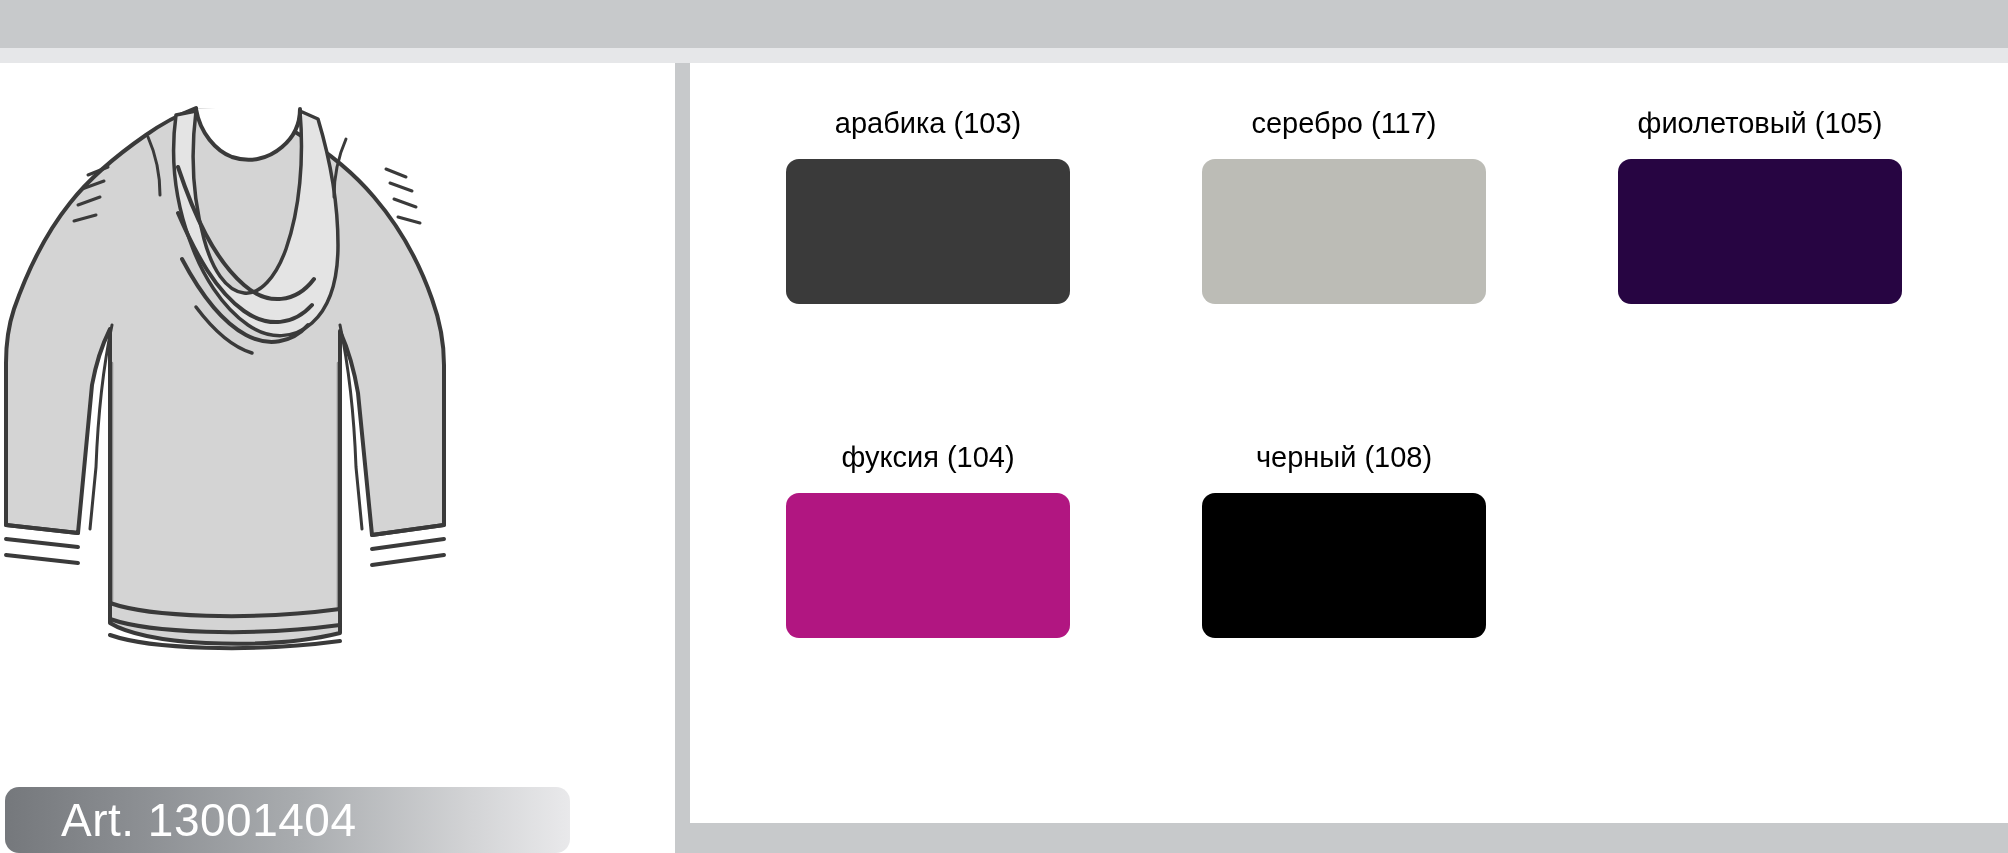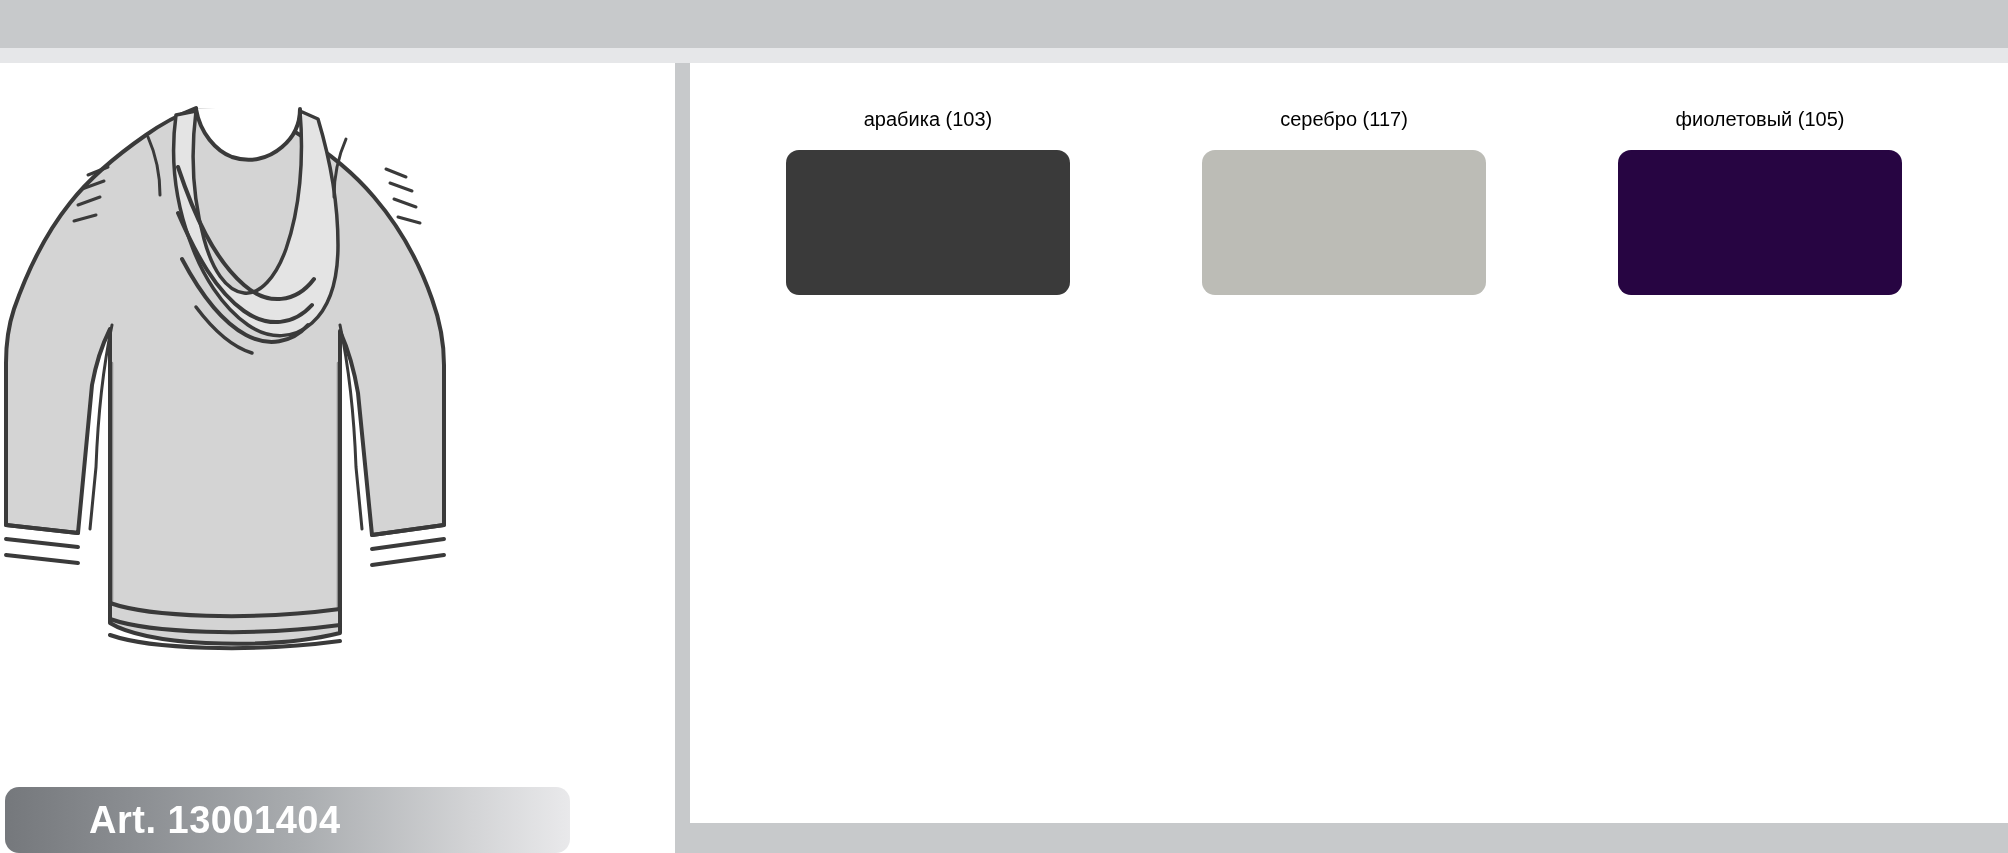--- a/index.html
+++ b/index.html
@@ -53,24 +53,24 @@
     top: 724px;
     width: 565px;
     height: 66px;
     border-radius: 14px;
     background: linear-gradient(to right, #75787c 0%, #8a8d91 22%, #a9acaf 52%, #d2d3d5 82%, #e9e9eb 100%);
     display: flex;
     align-items: center;
     overflow: hidden;
   }
   .art-badge-label {
-    margin-left: 84px;
+    margin-left: 56px;
     color: #ffffff;
-    font-size: 38px;
-    font-weight: 700;
+    font-size: 46px;
+    font-weight: 400;
     letter-spacing: 0.5px;
     line-height: 1;
     white-space: nowrap;
   }
 
   
   .color-pane {
     position: absolute;
     left: 675px;
     top: 63px;
@@ -98,21 +98,21 @@
     row-gap: 0px;
     padding: 46px 40px 46px 30px;
   }
   .swatch-cell {
     display: flex;
     flex-direction: column;
     align-items: center;
     justify-content: flex-start;
   }
   .swatch-label {
-    font-size: 20px;
+    font-size: 29px;
     color: #000000;
     line-height: 1;
     margin-bottom: 21px;
     white-space: nowrap;
     text-align: center;
   }
   .swatch-chip {
     width: 284px;
     height: 145px;
     border-radius: 13px;
@@ -225,19 +225,27 @@
         <div class="swatch-cell">
           <div class="swatch-label">серебро (117)</div>
           <div class="swatch-chip" style="background-color: rgb(188, 188, 182);"></div>
         </div>
 
         <div class="swatch-cell">
           <div class="swatch-label">фиолетовый (105)</div>
           <div class="swatch-chip" style="background-color: rgb(39, 5, 66);"></div>
         </div>
 
-
+        <div class="swatch-cell">
+          <div class="swatch-label">фуксия (104)</div>
+          <div class="swatch-chip" style="background-color: rgb(177, 22, 129);"></div>
+        </div>
+
+        <div class="swatch-cell">
+          <div class="swatch-label">черный (108)</div>
+          <div class="swatch-chip" style="background-color: rgb(0, 0, 0);"></div>
+        </div>
 
       </div>
     </div>
   </div>
 
 </div>
 
 </body></html>

